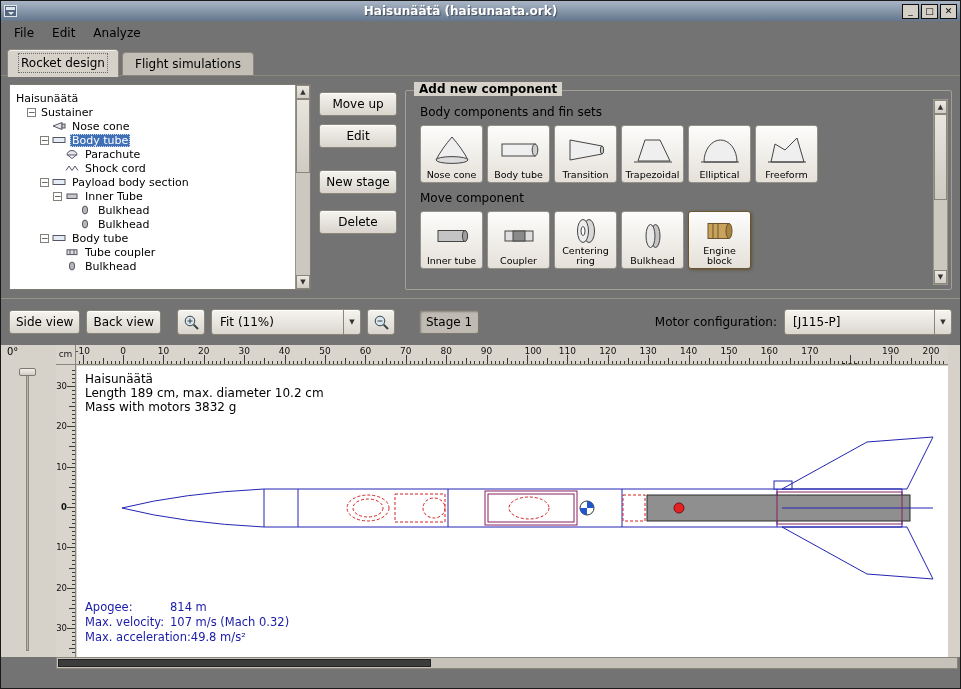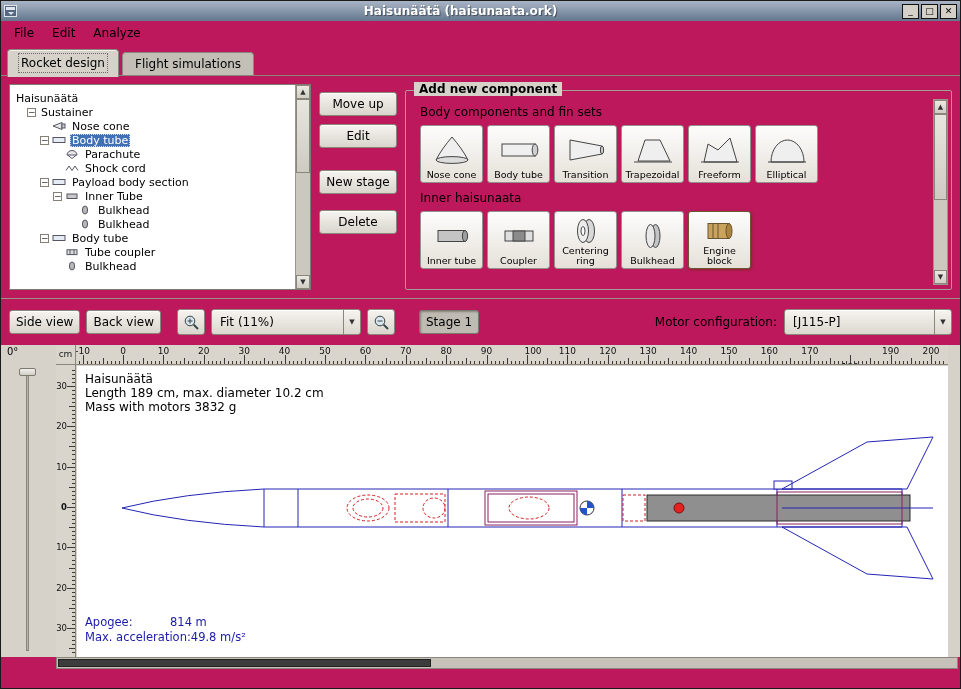--- a/index.html
+++ b/index.html
@@ -1,18 +1,18 @@
 <!DOCTYPE html>
 <html><head>
 <meta charset="utf-8">
 <style>
   * { box-sizing:border-box; margin:0; padding:0; }
   html,body { width:961px; height:689px; overflow:hidden; }
   body { font-family:"DejaVu Sans","Liberation Sans",sans-serif; font-size:12px; color:#000; background:#d6d2ca; }
-  .window { width:961px; height:689px; border:1px solid #1a1a1a; background:#be185d; display:flex; flex-direction:column; }
+  .window { width:961px; height:689px; border:1px solid #1a1a1a; background:#737373; display:flex; flex-direction:column; }
 
   
   .titlebar { height:20px; flex:none; background:linear-gradient(#a9b5c5,#64778e); display:flex; align-items:center; padding:0 3px; }
   .title-icon { width:13px; height:12px; border:1px solid #dfe5ec; background:#55687f; position:relative; margin-right:2px; flex:none; }
   .title-icon .ti-bar { position:absolute; top:1px; left:1px; right:1px; height:3px; background:#dfe5ec; }
   .title-icon .ti-arrow { position:absolute; left:3px; top:6px; width:0; height:0; border:3px solid transparent; border-top-color:#dfe5ec; }
   .title-text { flex:1; text-align:center; color:#fff; font-weight:bold; font-size:12px; text-shadow:1px 1px 1px rgba(0,0,0,.45); white-space:nowrap; overflow:hidden; }
   .win-controls { display:flex; gap:2px; flex:none; }
   .win-btn { width:17px; height:15px; background:#d4d0c8; border:1px solid #111; font-size:9px; display:flex; align-items:center; justify-content:center; cursor:default; }
   .win-btn:nth-child(1) { align-items:flex-end; padding-bottom:2px; }
@@ -285,37 +285,37 @@
                 <svg width="40" height="30" viewBox="0 0 40 30">
                   <path d="M5 26 L12 5 L27 5 L37 26 Z" fill="#efefef" stroke="#444"></path>
                   <line x1="1" y1="27" x2="39" y2="27" stroke="#444"></line>
                 </svg>
               </span>
               <span class="lbl">Trapezoidal</span>
             </div>
             <div class="pal-btn">
               <span class="ic">
                 <svg width="40" height="30" viewBox="0 0 40 30">
+                  <path d="M4 27 A16.5 22 0 0 1 37 27 Z" fill="#efefef" stroke="#444"></path>
+                  <line x1="1" y1="27" x2="39" y2="27" stroke="#444"></line>
+                </svg>
+              </span>
+              <span class="lbl">Elliptical</span>
+            </div>
+            <div class="pal-btn">
+              <span class="ic">
+                <svg width="40" height="30" viewBox="0 0 40 30">
                   <path d="M4 27 L8 9 L18 15 L30 3 L37 27 Z" fill="#efefef" stroke="#444"></path>
                   <line x1="1" y1="27" x2="39" y2="27" stroke="#444"></line>
                 </svg>
               </span>
               <span class="lbl">Freeform</span>
             </div>
-            <div class="pal-btn">
-              <span class="ic">
-                <svg width="40" height="30" viewBox="0 0 40 30">
-                  <path d="M4 27 A16.5 22 0 0 1 37 27 Z" fill="#efefef" stroke="#444"></path>
-                  <line x1="1" y1="27" x2="39" y2="27" stroke="#444"></line>
-                </svg>
-              </span>
-              <span class="lbl">Elliptical</span>
-            </div>
-          </div>
-          <div class="pal-group-label">Inner haisunaata</div>
+          </div>
+          <div class="pal-group-label">Move component</div>
           <div class="pal-row">
             <div class="pal-btn">
               <span class="ic">
                 <svg width="40" height="30" viewBox="0 0 40 30">
                   <rect x="6" y="9.5" width="27" height="11" fill="#c4c4c4" stroke="#444"></rect>
                   <ellipse cx="33" cy="15" rx="2.6" ry="5.5" fill="#9e9e9e" stroke="#444"></ellipse>
                 </svg>
               </span>
               <span class="lbl">Inner tube</span>
             </div>
@@ -770,20 +770,24 @@
           <div>Mass with motors 3832 g</div>
         </div>
 
 
         <div class="flight-block">
             <div class="flight-row">
               <span class="flight-label">Apogee:</span>
               <span class="flight-value">814 m</span>
             </div>
             <div class="flight-row">
+              <span class="flight-label">Max. velocity:</span>
+              <span class="flight-value">107 m/s  (Mach 0.32)</span>
+            </div>
+            <div class="flight-row">
               <span class="flight-label">Max. acceleration:</span>
               <span class="flight-value">49.8 m/s²</span>
             </div>
           </div>
       </div>
     </div>
 
     <div class="hscrollbar">
       <div class="hs-thumb"></div>
     </div>

